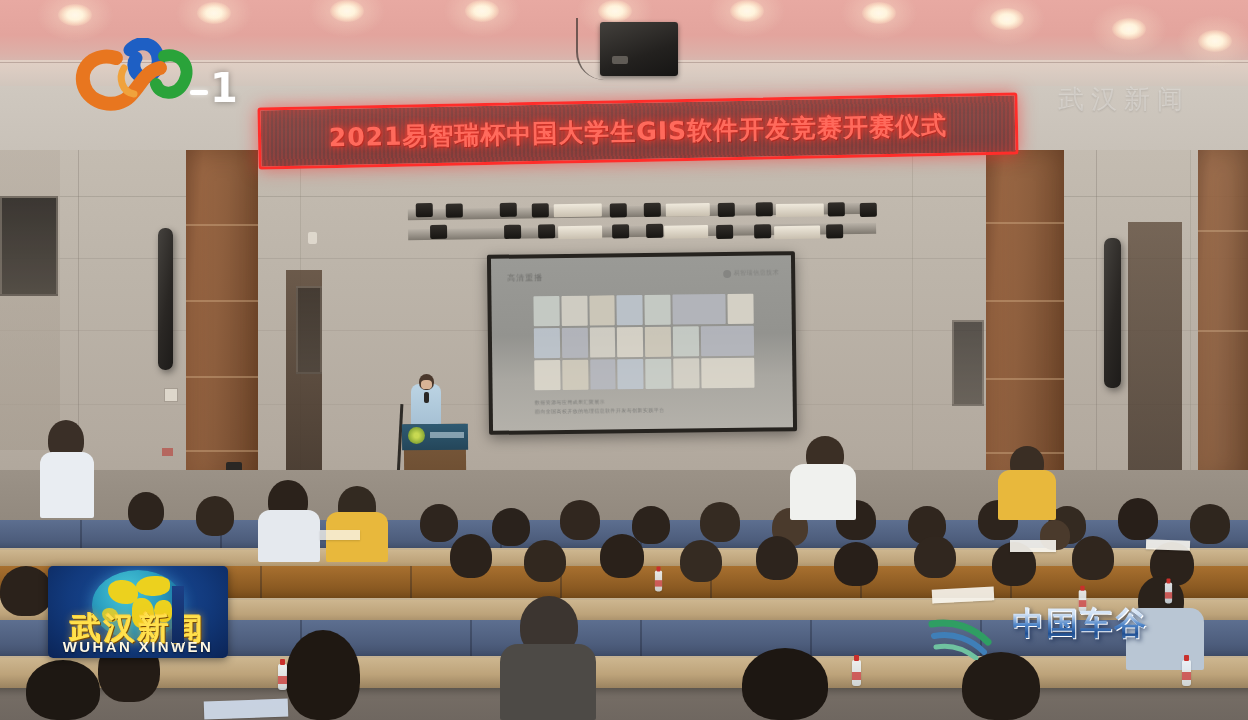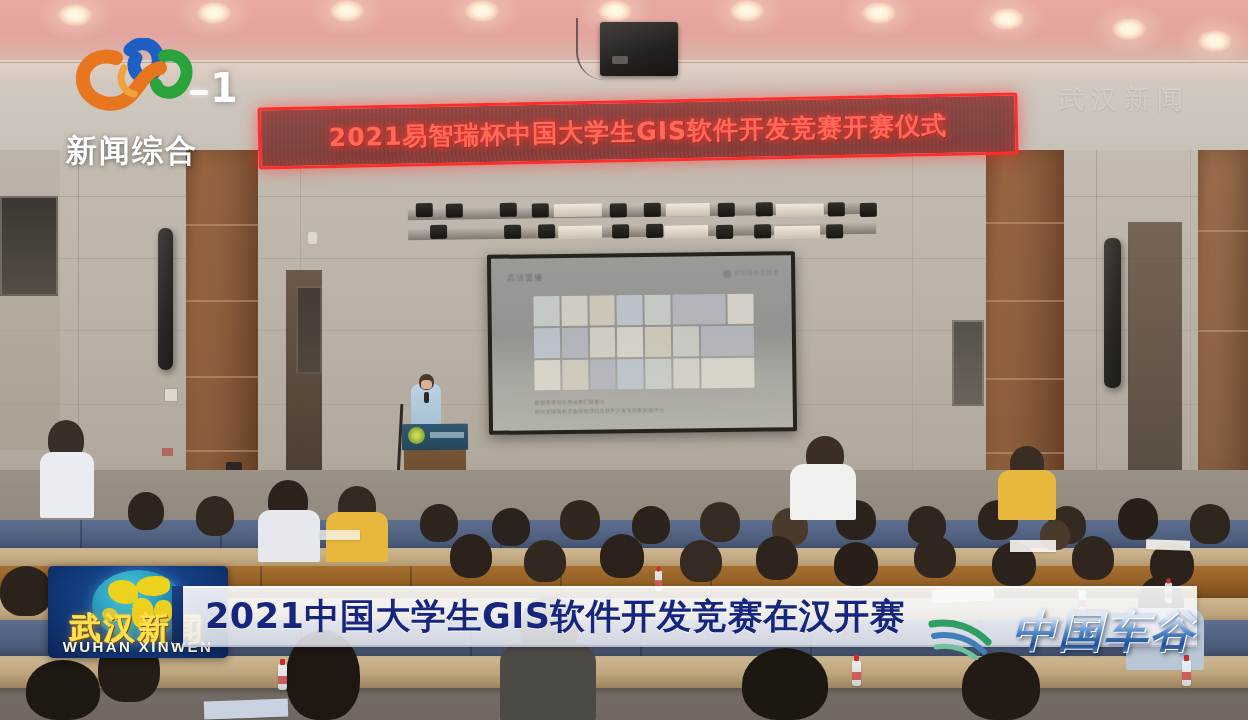--- a/index.html
+++ b/index.html
@@ -295,28 +295,27 @@
     position:absolute;left:172px;top:586px;width:12px;height:57px;
     background:linear-gradient(180deg,#1b3f86,#102a5e);
   }
 
   
   #cav-watermark{
     position:absolute;left:928px;top:600px;width:268px;height:72px;
   }
   #cav-swoosh{position:absolute;left:0;top:14px;width:84px;height:46px;}
   #cav-text{
-    position:absolute;left:84px;top:2px;font-size:44px;font-weight:700;letter-spacing:2px;
+    position:absolute;left:84px;top:2px;font-size:32px;font-weight:700;letter-spacing:2px;
     font-family:"DejaVu Sans","Liberation Sans",sans-serif;
     color:#2a5fa8;
     background:linear-gradient(180deg,#f2f7fd 0%,#cfe0f4 28%,#4f85c8 52%,#1f4f93 72%,#6fa3d8 100%);
     -webkit-background-clip:text;background-clip:text;-webkit-text-fill-color:transparent;
     text-shadow:none;
     filter:drop-shadow(1px 1px 0 #ffffff) drop-shadow(2px 2px 2px rgba(10,30,70,.5));
-    font-style:italic;
   }
 
   .blurlite{filter:blur(.45px);}
 </style>
 </head>
 <body>
 
 <div id="frame">
 
   <div class="layer" id="ceiling"></div>
@@ -575,41 +574,37 @@
 
   <div id="channel-logo">
     <svg id="logo-mark" viewBox="0 0 126 82">
       <path d="M58 12 C66 2, 84 4, 86 20 C88 34, 76 42, 68 38 C62 35, 60 26, 64 20" fill="none" stroke="#1e5fc4" stroke-width="13" stroke-linecap="round"></path>
       <path d="M92 18 C108 14, 120 28, 112 44 C105 58, 88 58, 84 46" fill="none" stroke="#2aa33a" stroke-width="12" stroke-linecap="round"></path>
       <path d="M44 20 C24 14, 6 28, 12 48 C18 66, 44 72, 58 58 C70 46, 72 34, 88 30" fill="none" stroke="#e8761f" stroke-width="14" stroke-linecap="round"></path>
       <path d="M52 30 C46 40, 50 54, 62 56" fill="none" stroke="#f0a23c" stroke-width="7" stroke-linecap="round"></path>
     </svg>
     <div id="logo-dash"></div>
     <div id="logo-one">1</div>
-    <div id="logo-sub">新闻综合</div>
   </div>
 
   <div id="hd-watermark">武汉新闻</div>
 
   <div id="news-badge">
     <div id="globe">
       <div class="continent" style="left:16px;top:10px;width:30px;height:24px;"></div>
       <div class="continent" style="left:44px;top:6px;width:34px;height:20px;border-radius:60% 40% 50% 50%;"></div>
       <div class="continent" style="left:40px;top:28px;width:22px;height:30px;border-radius:40% 60% 55% 45%;"></div>
       <div class="continent" style="left:62px;top:30px;width:18px;height:22px;border-radius:55% 45% 40% 60%;"></div>
       <div class="continent" style="left:10px;top:38px;width:16px;height:14px;opacity:.85;"></div>
     </div>
     <div id="badge-cn">武汉新闻</div>
     <div id="badge-en">WUHAN XINWEN</div>
   </div>
 
   <div id="lt-leftcap"></div>
-  <div id="lower-third">
-    <span id="lower-third-text">2021中国大学生GIS软件开发竞赛在汉开赛</span>
-  </div>
 
   <div id="cav-watermark">
     <svg id="cav-swoosh" viewBox="0 0 84 46">
       <path d="M4 10 C26 6, 46 14, 60 28" fill="none" stroke="#2f9e63" stroke-width="7" stroke-linecap="round"></path>
       <path d="M6 22 C26 18, 44 26, 56 38" fill="none" stroke="#3f7fb8" stroke-width="6" stroke-linecap="round"></path>
       <path d="M8 33 C24 30, 38 36, 48 44" fill="none" stroke="#6fc2a0" stroke-width="5" stroke-linecap="round"></path>
     </svg>
     <div id="cav-text">中国车谷</div>
   </div>
 

